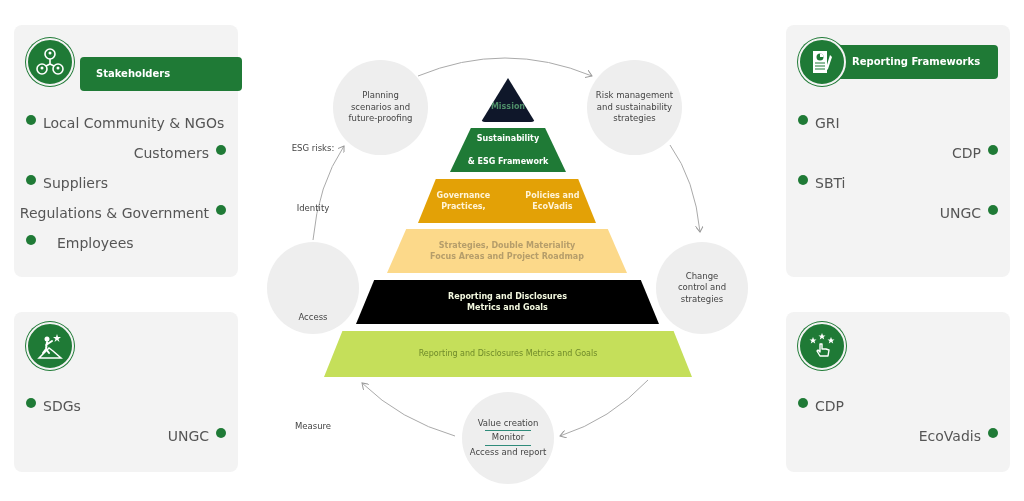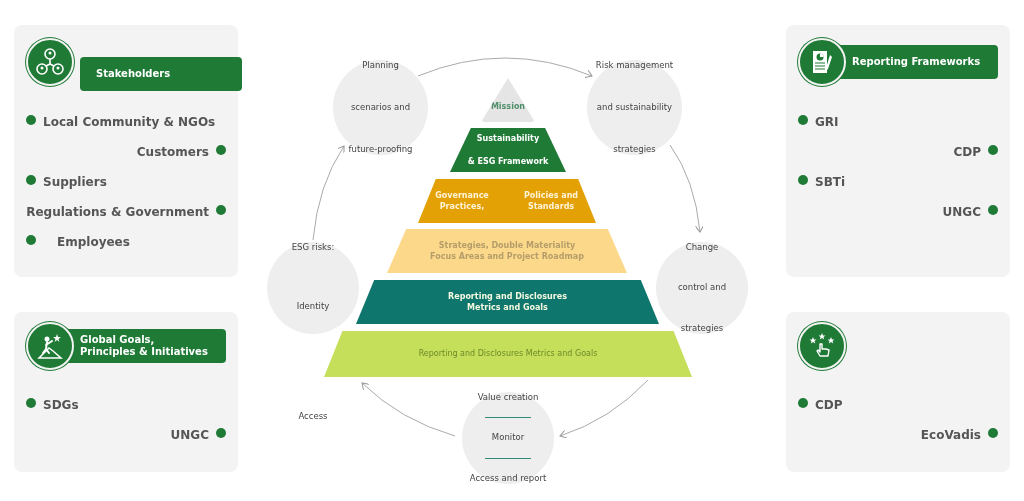--- a/index.html
+++ b/index.html
@@ -3,24 +3,24 @@
 <meta charset="utf-8">
 <style>
   html, body { margin:0; padding:0; }
   body { width:1024px; height:501px; background:#ffffff; position:relative; overflow:hidden;
          font-family: "DejaVu Sans", "Liberation Sans", sans-serif; color:#444; }
   .panel { position:absolute; background:#f3f3f3; border-radius:8px; }
   .hdr { position:absolute; background:#1f7a36; border-radius:4px; color:#fff; font-weight:bold;
          font-size:10px; display:flex; align-items:center; line-height:1.25; }
   .hdr-circle { position:absolute; width:44px; height:44px; border-radius:50%; background:#1f7a36;
                 border:2px solid #f3f3f3; box-shadow:0 0 0 1px #1f7a36; display:flex; align-items:center; justify-content:center; }
-  .item { position:absolute; font-size:12px; font-weight:bold; color:#555; white-space:nowrap;text-align:center; }
+  .item { position:absolute; font-size:14px; font-weight:normal; color:#555; white-space:nowrap;text-align:center; }
   .dot { position:absolute; width:10px; height:10px; border-radius:50%; background:#1f7a36; }
   .circ { position:absolute; border-radius:50%; background:#eeeeee; display:flex; flex-direction:column;
-          align-items:center; justify-content:space-between; text-align:center; font-size:8.5px; color:#444; line-height:1.35; }
+          align-items:center; justify-content:center; text-align:center; font-size:8.5px; color:#444; line-height:1.35; }
   .sep { width:46px; height:1px; background:#2f8b7a; margin:1px 0; }
   .tier { position:absolute; display:flex; align-items:center; justify-content:center; text-align:center;
           font-size:8px; line-height:1.4; font-weight:bold; }
   svg.overlay { position:absolute; left:0; top:0; }
 </style>
 </head>
 <body>
 
 <svg class="overlay" width="1024" height="501">
   <defs>
@@ -77,24 +77,20 @@
 <div class="dot" style="left:216px;top:145px;"></div>
 <div class="item" style="right:815px;top:145px;">Customers</div>
 <div class="dot" style="left:26px;top:175px;"></div>
 <div class="item" style="left:43px;top:175px;">Suppliers</div>
 <div class="dot" style="left:216px;top:205px;"></div>
 <div class="item" style="right:815px;top:205px;">Regulations &amp; Government</div>
 <div class="dot" style="left:26px;top:235px;"></div>
 <div class="item" style="left:57px;top:235px;">Employees</div>
 
 <div class="panel" style="left:14px;top:312px;width:224px;height:160px;">
-  <div class="hdr" style="left:50px;top:17px;width:162px;height:34px;padding-left:16px;box-sizing:border-box;flex-direction:column;align-items:flex-start;justify-content:center;">
-    <span>Global Goals,</span>
-    <span>Principles &amp; Initiatives</span>
-  </div>
   <div class="hdr-circle" style="left:12px;top:10px;">
     <svg width="30" height="30" viewBox="0 0 30 30">
       <g fill="#fff">
         <circle cx="12" cy="8" r="2.5"></circle>
         <path d="M22,3 L23,6 L26,6 L23.5,8 L24.5,11 L22,9 L19.5,11 L20.5,8 L18,6 L21,6 Z"></path>
         <path d="M4,27 L14,17 L18,20 L26,27 Z" fill="none" stroke="#fff" stroke-width="1.5"></path>
       </g>
       <path d="M12,11 L11,18 L8,22 M11,14 L17,10 M11,18 L14,22" fill="none" stroke="#fff" stroke-width="2" stroke-linecap="round"></path>
     </svg>
   </div>
@@ -170,34 +166,34 @@
 </div>
 <div class="circ" style="left:267px;top:242px;width:92px;height:92px;gap:48px;">
   <span>ESG risks:</span>
   <span>Identity</span>
   <div class="sep"></div>
   <span>Access</span>
   <div class="sep"></div>
   <span>Measure</span>
 </div>
 
-<div class="tier" style="left:481px;top:78px;width:54px;height:44px;background:#e5e5e5;color:#4f8f6a;clip-path:polygon(50% 0,100% 100%,0 100%);border-radius:4px;padding-top:14px;box-sizing:border-box;">
+<div class="tier" style="left:481px;top:78px;width:54px;height:44px;background:#0f172a;color:#4f8f6a;clip-path:polygon(50% 0,100% 100%,0 100%);border-radius:4px;padding-top:14px;box-sizing:border-box;">
   <span>Mission</span>
 </div>
 <div class="tier" style="left:450px;top:128px;width:116px;height:44px;background:#1f7a36;color:#fff;clip-path:polygon(18% 0,82% 0,100% 100%,0 100%);flex-direction:column;gap:11px;">
   <span>Sustainability</span>
   <span>&amp; ESG Framework</span>
 </div>
 <div class="tier" style="left:418px;top:179px;width:178px;height:44px;background:#e3a106;color:#fff4d8;clip-path:polygon(10% 0,90% 0,100% 100%,0 100%);flex-direction:row;">
   <span>Governance Practices,</span>
-  <span>Policies and Standards</span>
+  <span>Policies and EcoVadis</span>
 </div>
 <div class="tier" style="left:387px;top:229px;width:240px;height:44px;background:#fcd98a;color:#b59d6a;clip-path:polygon(8% 0,92% 0,100% 100%,0 100%);flex-direction:column;font-weight:bold;">
   <span>Strategies, Double Materiality</span>
   <span>Focus Areas and Project Roadmap</span>
 </div>
-<div class="tier" style="left:356px;top:280px;width:303px;height:44px;background:#0f766e;color:#f3f8df;clip-path:polygon(6% 0,94% 0,100% 100%,0 100%);flex-direction:column;">
+<div class="tier" style="left:356px;top:280px;width:303px;height:44px;background:#000000;color:#f3f8df;clip-path:polygon(6% 0,94% 0,100% 100%,0 100%);flex-direction:column;">
   <span>Reporting and Disclosures</span>
   <span>Metrics and Goals</span>
 </div>
 <div class="tier" style="left:324px;top:331px;width:368px;height:46px;background:#c5df5a;color:#6f8a2a;clip-path:polygon(5% 0,95% 0,100% 100%,0 100%);font-weight:normal;">
   <span>Reporting and Disclosures Metrics and Goals</span>
 </div>
 
 </body></html>

